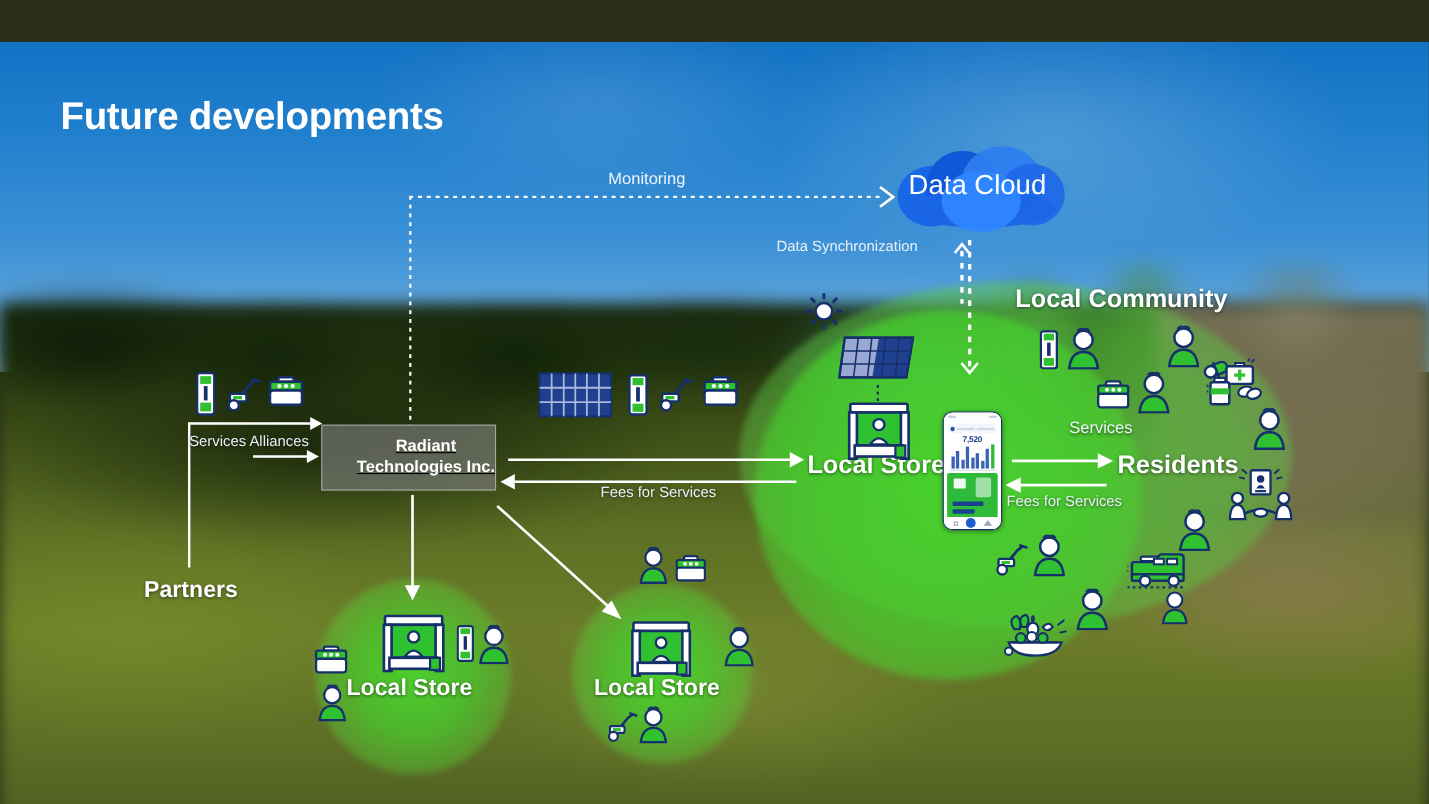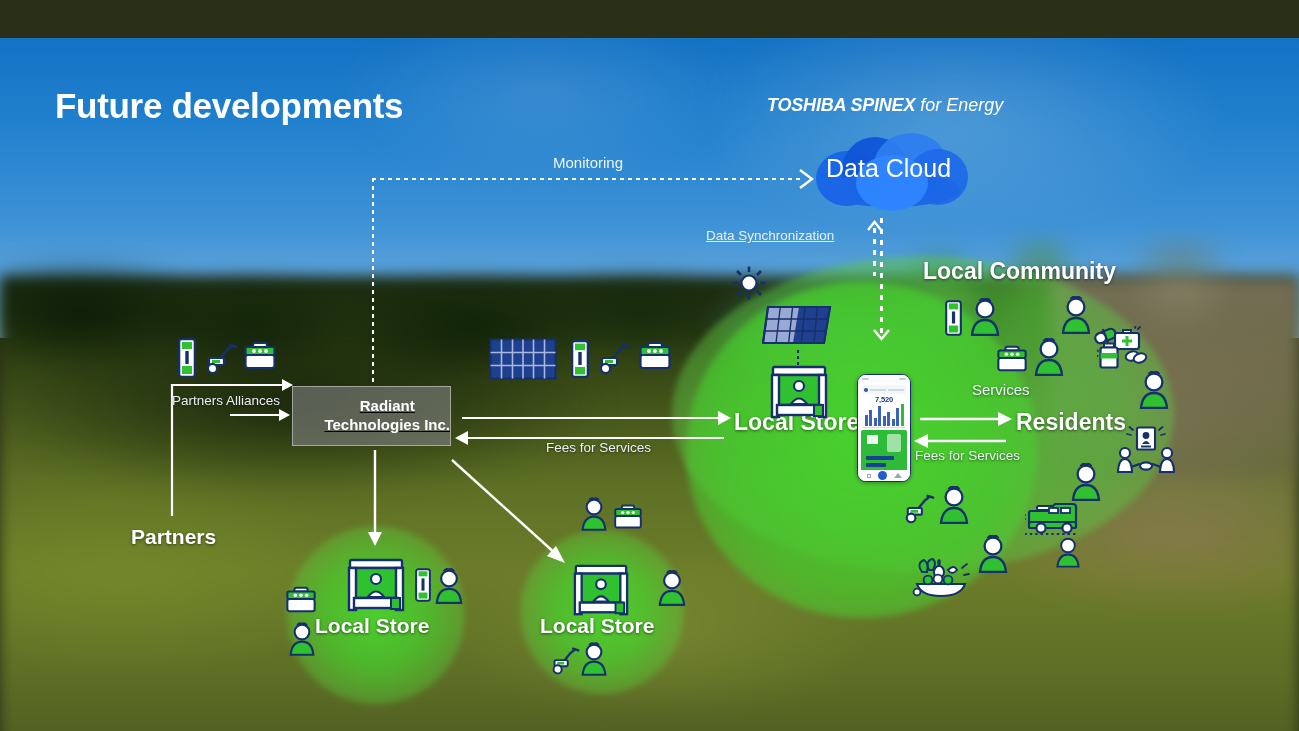--- a/index.html
+++ b/index.html
@@ -207,41 +207,38 @@
   <div class="bg-hut"></div>
   <div class="bg-dark-left"></div>
 
   <div class="blob-teal"></div>
   <div class="blob-outer"></div>
   <div class="blob-inner"></div>
   <div class="blob-store-left"></div>
   <div class="blob-store-mid"></div>
 
   <div class="page-title">Future developments</div>
-  <div class="brand">
-    <b>TOSHIBA SPINEX</b><span class="light"> for Energy</span>
-  </div>
 
   <div class="cloud-wrap">
     <i class="c1"></i>
       <i class="c2"></i>
       <i class="c3"></i>
       <i class="c4"></i>
       <i class="c6"></i>
       <i class="c5"></i>
   </div>
   <div class="data-cloud-label">Data Cloud</div>
 
   <div class="dot-v" style="left:372px; top:140px; height:208px;"></div>
   <div class="dot-h" style="left:372px; top:140px; width:430px;"></div>
   <div class="lbl lbl-thin" style="left:553px; top:116px;">Monitoring</div>
 
   <div class="dot-v-thick" style="left:873px; top:190px; height:48px;"></div>
   <div class="dot-v-thick" style="left:880px; top:180px; height:118px;"></div>
-  <div class="lbl lbl-thin-sm" style="left:706px; top:190px;text-decoration:underline;">Data Synchronization</div>
+  <div class="lbl lbl-thin-sm" style="left:706px; top:178px;">Data Synchronization</div>
 
   <svg class="ov" viewBox="0 0 1299 731">
 
     <path d="M800,132 L812,141 L800,150" fill="none" stroke="#ffffff" stroke-width="2.4"></path>
 
     <path d="M868,192 L874.5,184 L881,192" fill="none" stroke="#ffffff" stroke-width="2.4"></path>
 
     <path d="M874,292 L881.5,301 L889,292" fill="none" stroke="#ffffff" stroke-width="2.4"></path>
 
     <line x1="230" y1="377" x2="285" y2="377" stroke="#ffffff" stroke-width="2.2"></line>
@@ -266,21 +263,21 @@
     <path d="M368,494 L375,508 L382,494" fill="#ffffff"></path>
 
     <line x1="452" y1="422" x2="557" y2="517" stroke="#ffffff" stroke-width="2.4"></line>
     <path d="M547,518 L565,525 L556,508" fill="#ffffff"></path>
   </svg>
 
   <div class="radiant-box">
     <span><span>Radiant</span><br><span>Technologies Inc.</span></span>
   </div>
 
-  <div class="lbl lbl-thin-sm lbl-shadow" style="left:172px; top:355px;">Partners Alliances</div>
+  <div class="lbl lbl-thin-sm lbl-shadow" style="left:172px; top:355px;">Services Alliances</div>
   <div class="lbl lbl-bold lbl-shadow" style="left:131px; top:487px;">Partners</div>
   <div class="lbl lbl-thin-sm lbl-shadow" style="left:546px; top:402px;">Fees for Services</div>
   <div class="lbl lbl-thin lbl-shadow" style="left:972px; top:343px;">Services</div>
   <div class="lbl lbl-thin-sm lbl-shadow" style="left:915px; top:410px;">Fees for Services</div>
 
   <div class="lbl lbl-bold-lg lbl-shadow" style="left:923px; top:220px;">Local Community</div>
   <div class="lbl lbl-bold-lg lbl-shadow" style="left:734px; top:371px;">Local Store</div>
   <div class="lbl lbl-bold-lg lbl-shadow" style="left:1016px; top:371px;">Residents</div>
   <div class="lbl lbl-bold lbl-shadow" style="left:315px; top:576px;">Local Store</div>
   <div class="lbl lbl-bold lbl-shadow" style="left:540px; top:576px;">Local Store</div>

